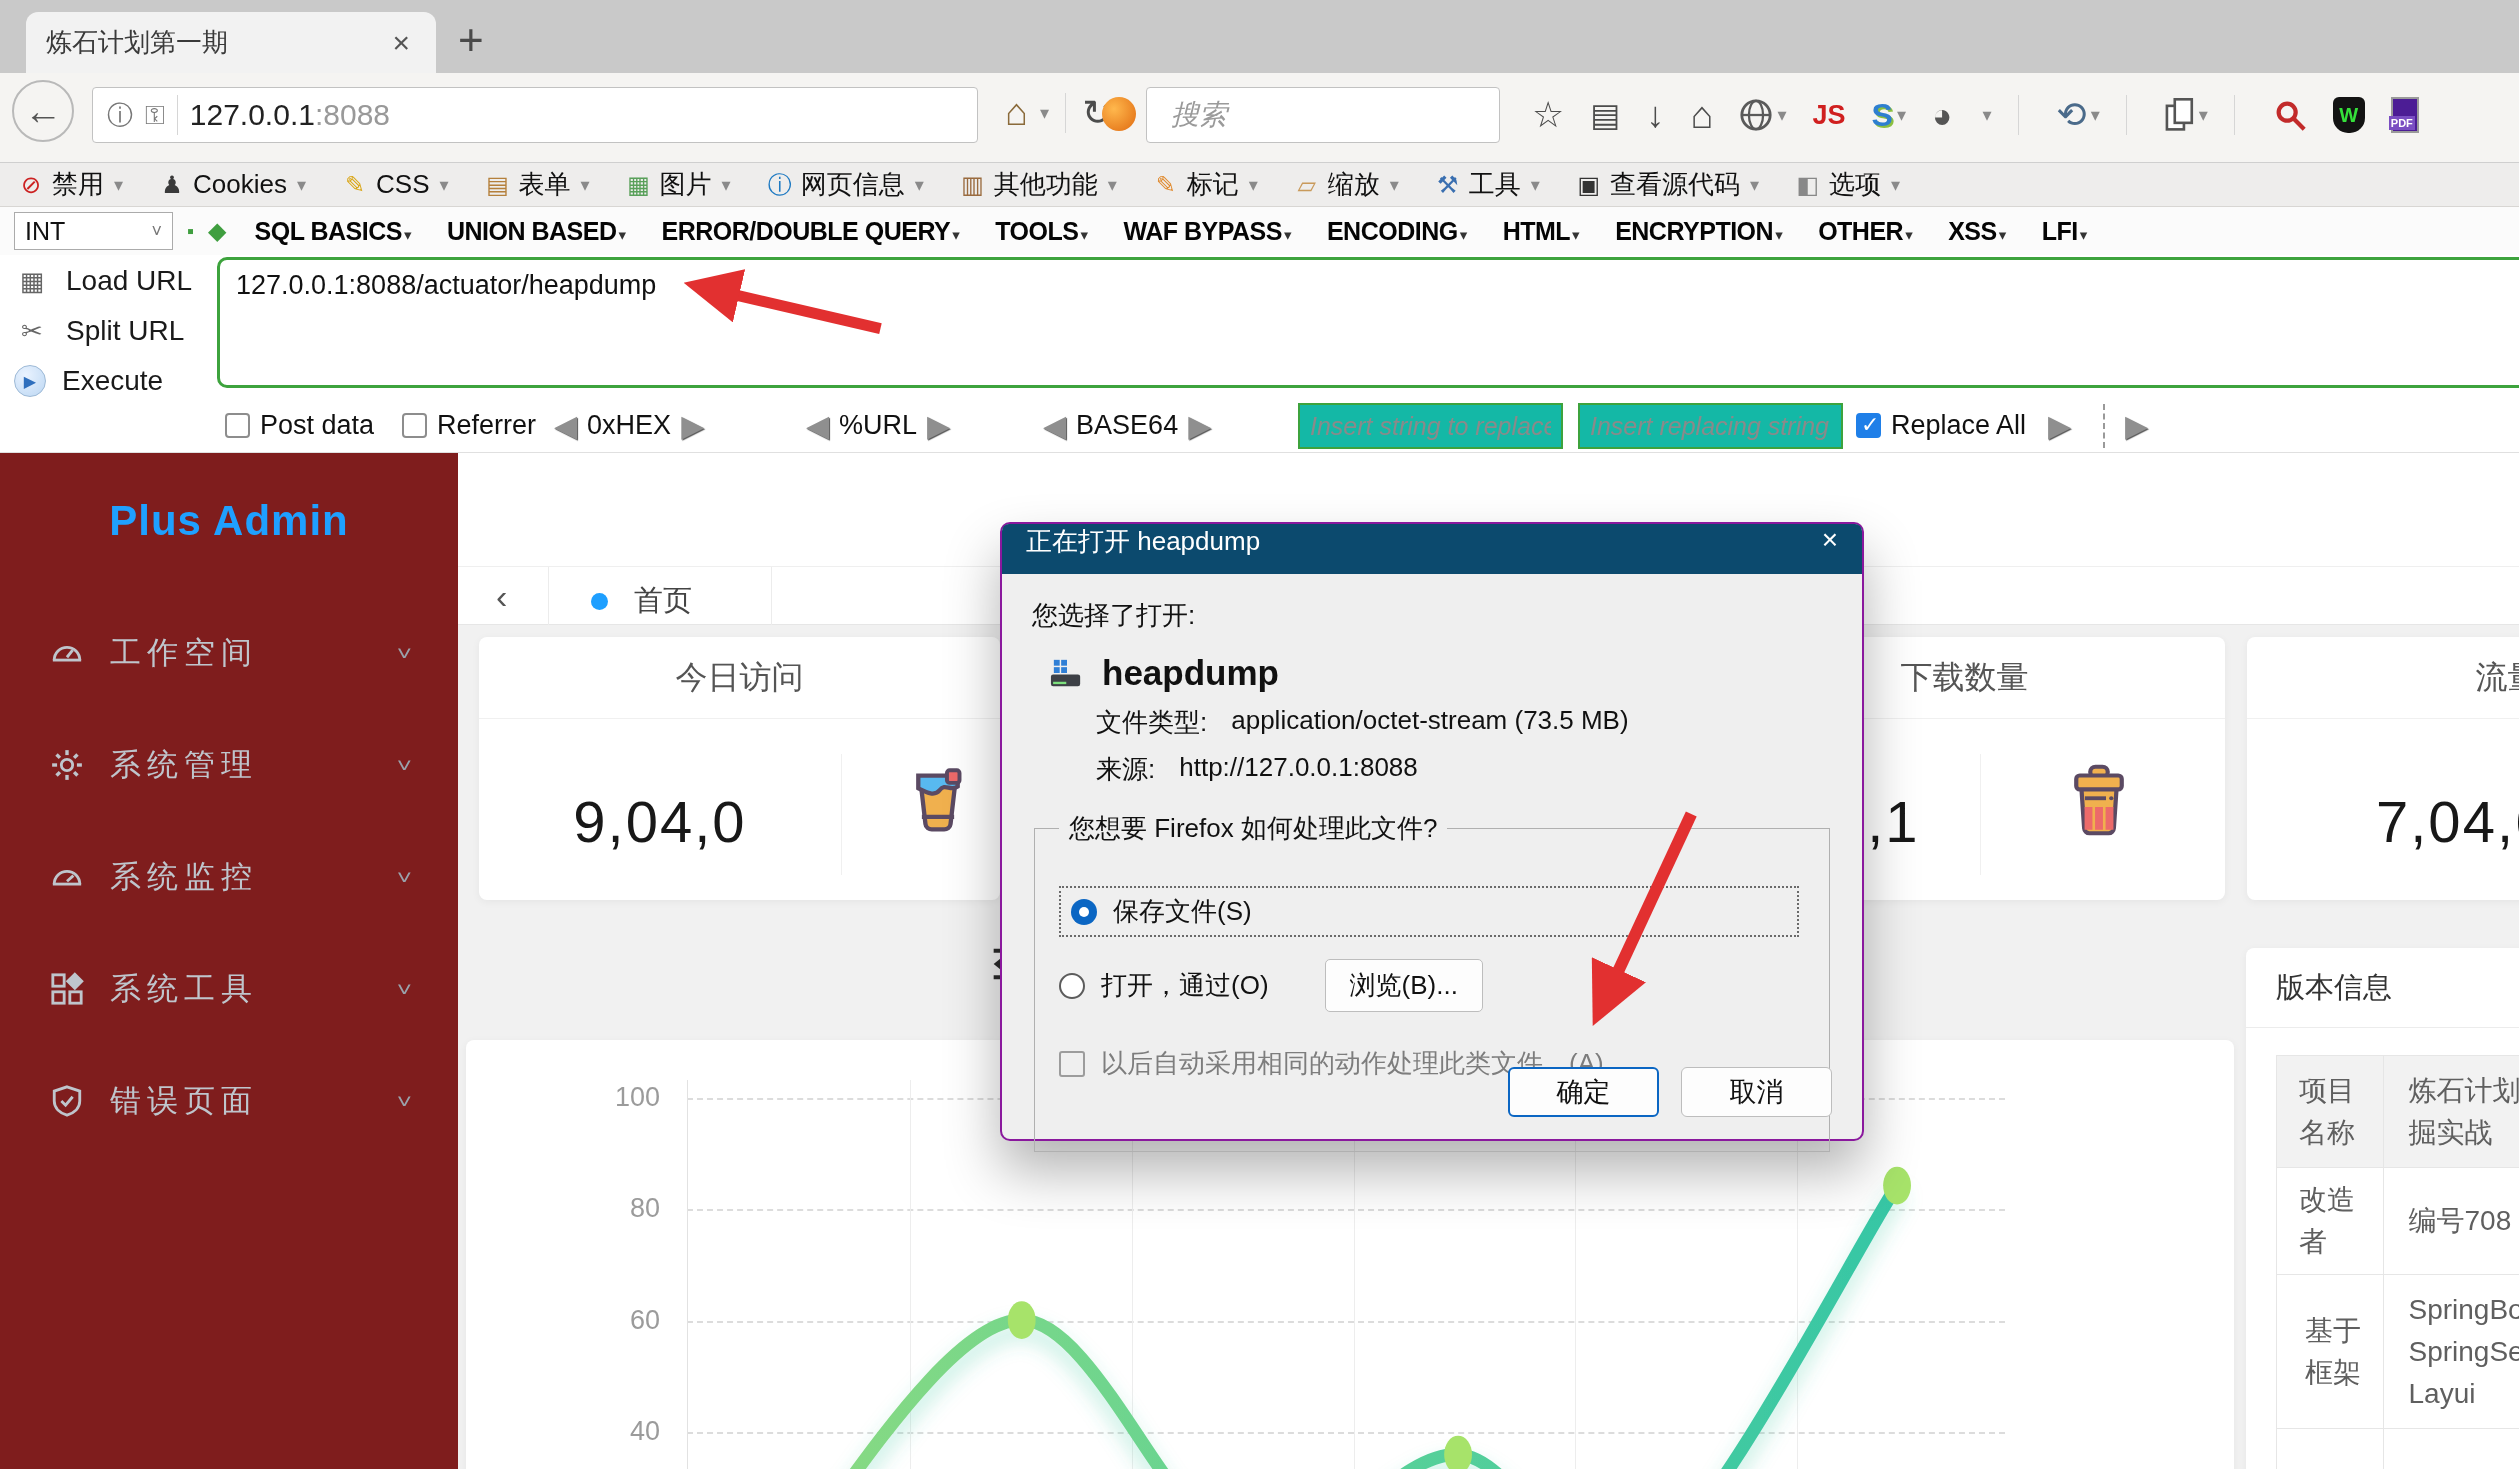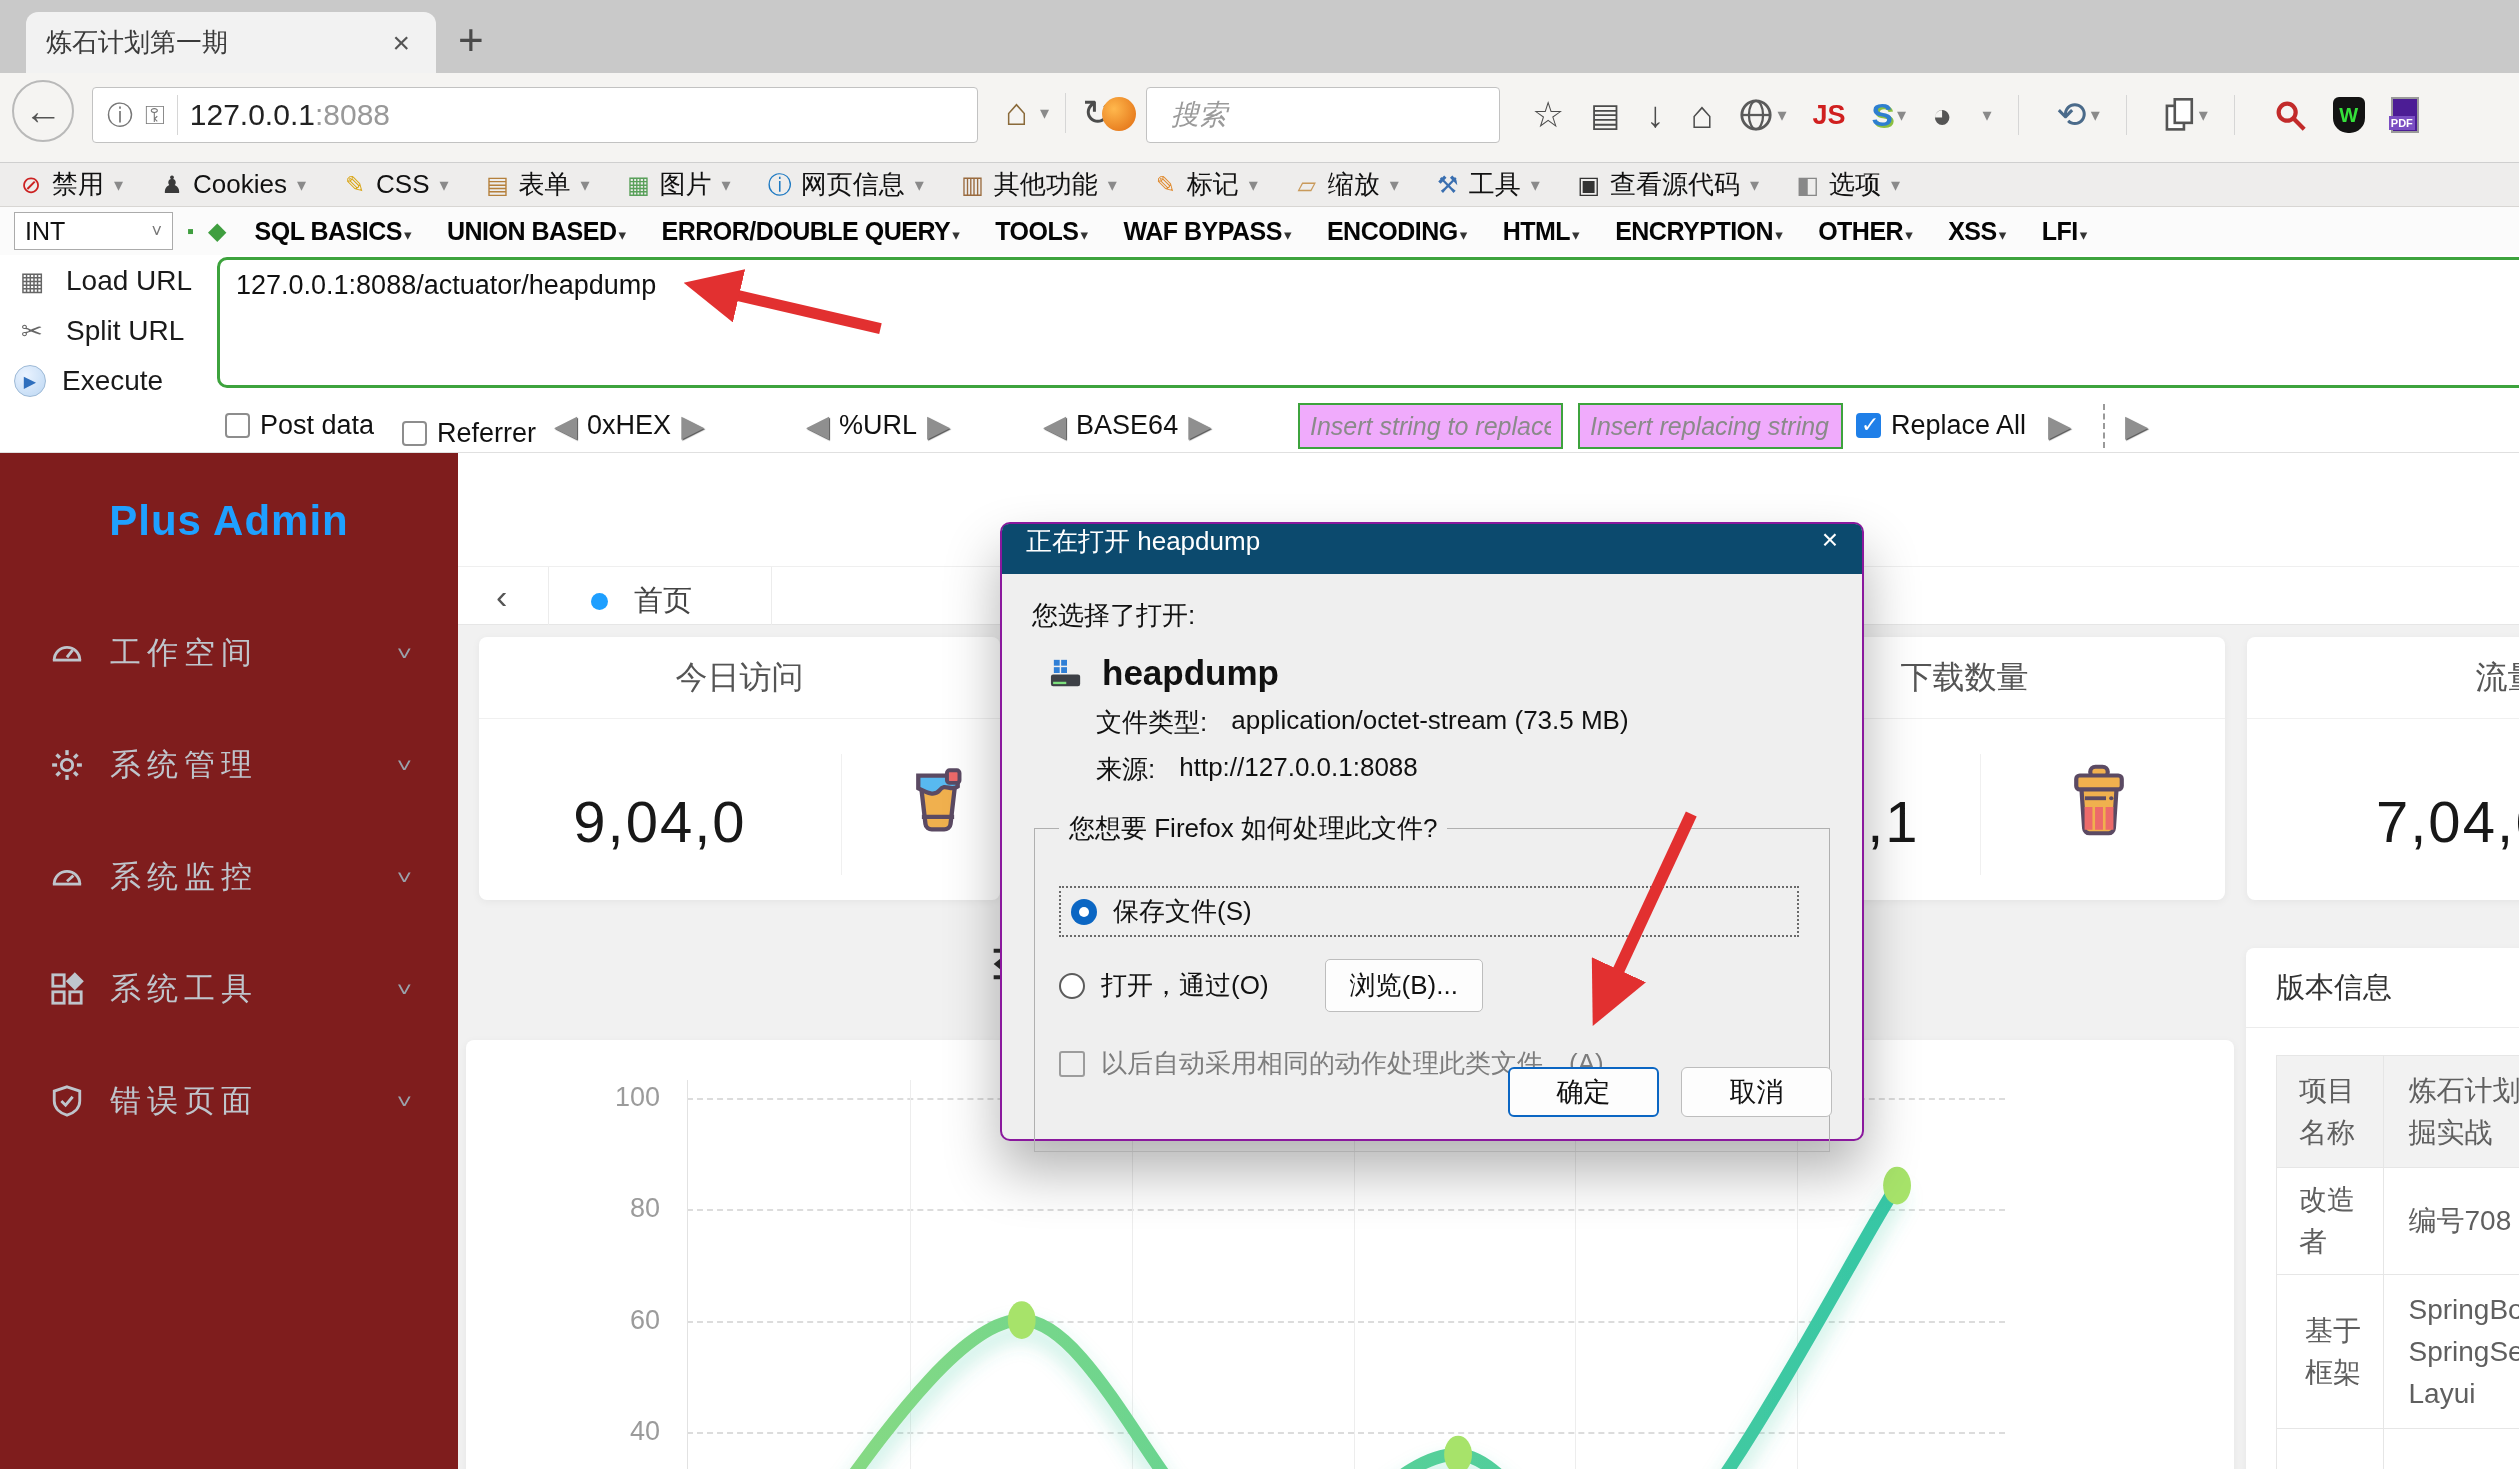--- a/index.html
+++ b/index.html
@@ -61,21 +61,21 @@
     border:1px solid #9db9d6;color:#2f6fbd;font-size:16px;display:flex;align-items:center;justify-content:center;}
   .urlbox{left:217px;top:257px;width:2322px;height:131px;border:3px solid #3da33d;border-radius:10px;background:#fff;
     font-size:27px;color:#111;padding:10px 16px;white-space:pre-wrap;}
   .optrow{left:0;top:398px;width:2519px;height:55px;background:#fff;border-bottom:1px solid #e0e0e0;}
   .chk{width:25px;height:25px;border:2px solid #8d8d8d;border-radius:4px;background:#fff;display:inline-block;vertical-align:middle;}
   .chk.on{background:#1f7fe8;border-color:#1f7fe8;position:relative;}
   .chk.on::after{content:"✓";position:absolute;left:3px;top:-3px;color:#fff;font-size:22px;}
   .optlbl{font-size:27px;color:#111;margin-left:10px;vertical-align:middle;}
   .enc{display:inline-flex;align-items:center;gap:10px;font-size:27px;color:#111;}
   .enc .ar{color:#8f8f8f;font-size:30px;text-shadow:1px 1px 1px #555;}
-  .repl-input{height:46px;width:265px;border:2px solid #3da33d;background:#f0abfc;font-size:25px;font-style:italic;
+  .repl-input{height:46px;width:265px;border:2px solid #3da33d;background:#14b8a6;font-size:25px;font-style:italic;
     color:#333;padding:0 10px;font-family:inherit;outline:none;}
   .repl-input::placeholder{color:#8a8a8a;font-style:italic;}
   .dash-div{border-left:2px dashed #9a9a9a;height:44px;}
 
   
   .sidebar{left:0;top:453px;width:458px;height:1017px;background:#7f1d1d;}
   .logo{width:100%;text-align:center;margin-top:44px;font-size:42px;font-weight:600;color:#1fa0ff;letter-spacing:1px;}
   .snav{margin-top:52px;display:flex;flex-direction:column;}
   .sitem{height:112px;display:flex;align-items:center;padding:0 46px 0 50px;color:#bfc5cc;}
   .sitem .silabel{font-size:31px;margin-left:26px;letter-spacing:6px;flex:1;}
@@ -313,21 +313,21 @@
       </span>
     <span class="hb-act">
         <span class="exec-ic">▶</span>
         <span>Execute</span>
       </span>
   </div>
   <div class="abs urlbox">127.0.0.1:8088/actuator/heapdump</div>
 
   <div class="abs optrow">
     <span class="abs" style="left:225px;top:12px;"><span class="chk"></span><span class="optlbl">Post data</span></span>
-    <span class="abs" style="left:402px;top:20px;"><span class="chk"></span><span class="optlbl">Referrer</span></span>
+    <span class="abs" style="left:402px;top:12px;"><span class="chk"></span><span class="optlbl">Referrer</span></span>
     <span class="abs enc" style="left:554px;top:10px;">
         <span class="ar">◀</span>
         <span>0xHEX</span>
         <span class="ar">▶</span>
       </span>
     <span class="abs enc" style="left:806px;top:10px;">
         <span class="ar">◀</span>
         <span>%URL</span>
         <span class="ar">▶</span>
       </span>

